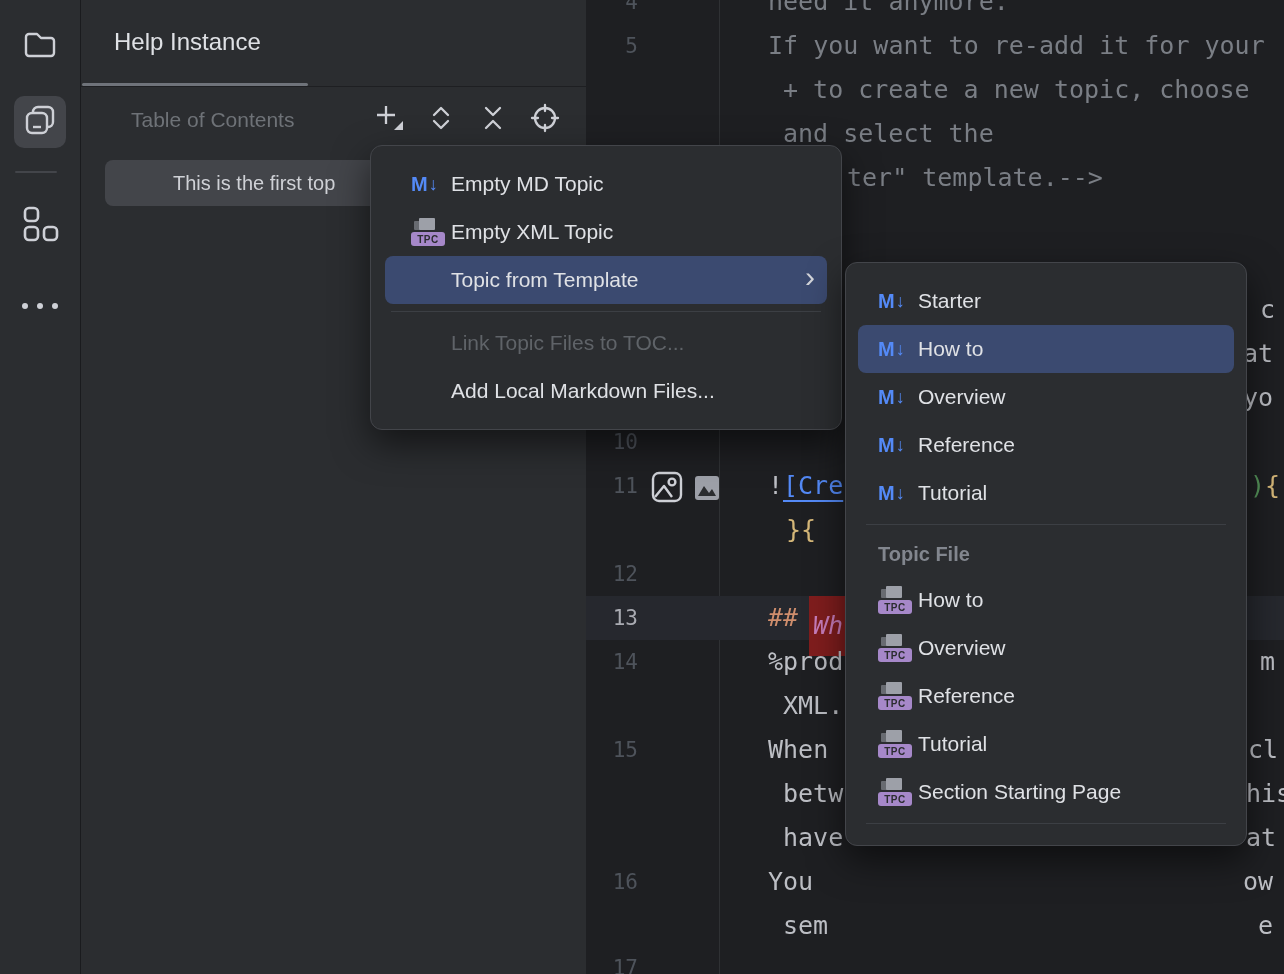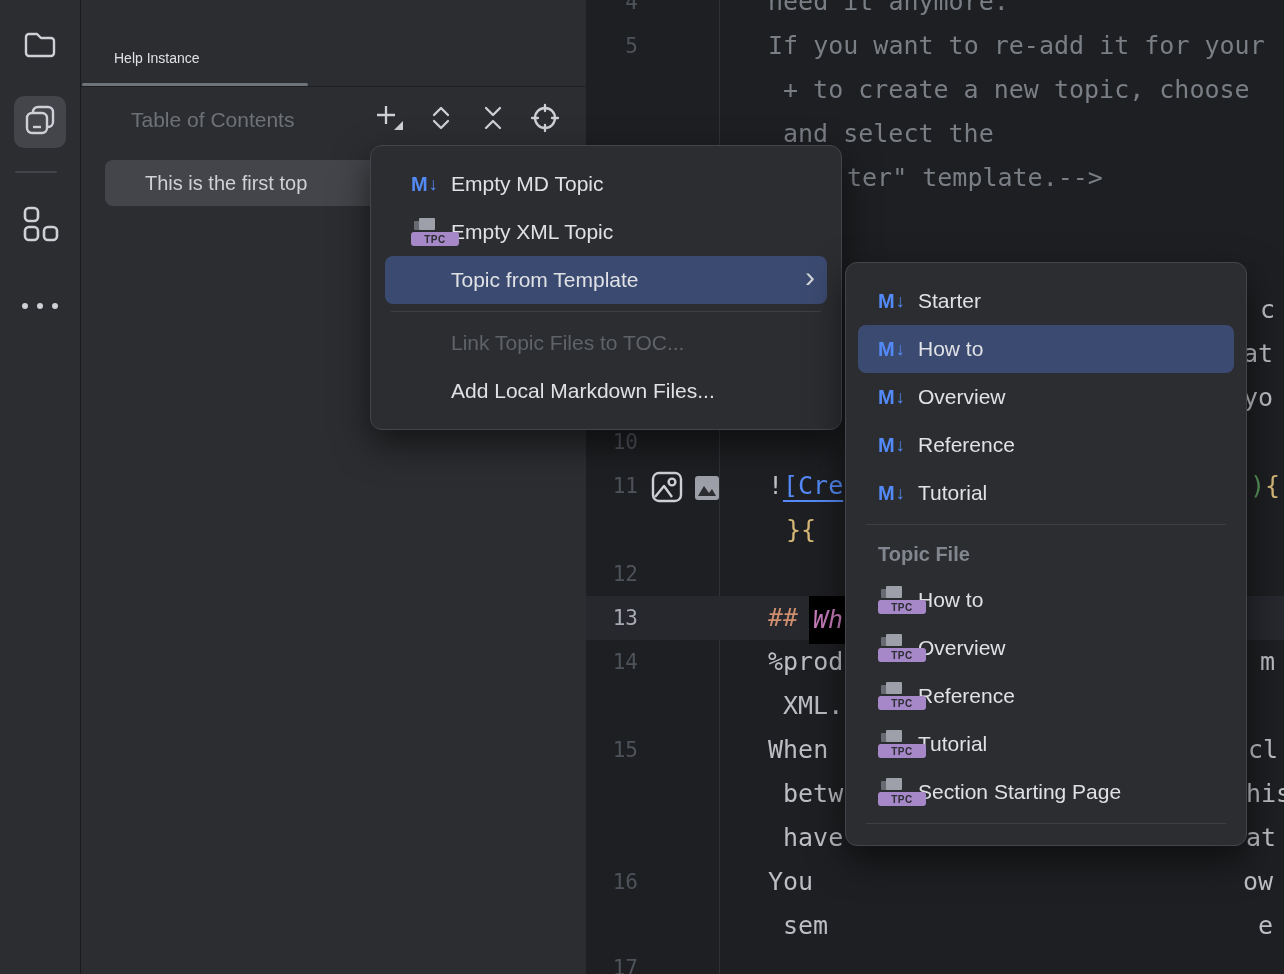--- a/index.html
+++ b/index.html
@@ -14,44 +14,44 @@
   #activity-bar{left:0;top:0;width:80px;height:974px;background:#2B2D30;border-right:1px solid #1A1B1E;z-index:5;}
   .ab-btn{position:absolute;left:14px;width:52px;height:52px;border-radius:10px;display:flex;align-items:center;justify-content:center;color:#CED0D6;}
   .ab-btn.active{background:#43454A;}
   .ab-divider{position:absolute;left:15px;top:171px;width:42px;height:2px;background:#43454A;border-radius:1px;}
   .ab-dots{display:flex;gap:9px;}
   .ab-dots i{width:6px;height:6px;border-radius:50%;background:#CED0D6;}
 
   
   #tool-window{left:80px;top:0;width:506px;height:974px;background:#2B2D30;z-index:4;}
   #tw-header{position:relative;height:86px;border-bottom:1px solid #1E1F22;}
-  #tw-title{position:absolute;left:34px;top:0;line-height:84px;font-size:14px;color:#DFE1E5;margin-top:16px;}
+  #tw-title{position:absolute;left:34px;top:0;line-height:84px;font-size:24px;color:#DFE1E5;}
   #tw-underline{position:absolute;left:2px;bottom:0;width:226px;height:3px;background:#6F737A;border-radius:2px;}
   #tw-toolbar{position:relative;height:66px;}
   #tw-section-label{position:absolute;left:27px;top:0;line-height:66px;font-size:21px;color:#6E7277;margin-left:24px;}
   #tw-actions{position:absolute;left:292px;top:16px;display:flex;gap:18px;}
   .tb-btn{width:34px;height:34px;display:flex;align-items:center;justify-content:center;color:#CED0D6;border-radius:6px;}
   #toc-item{position:absolute;left:25px;top:160px;width:460px;height:46px;background:#43454A;border-radius:8px;z-index:4;}
-  #toc-item span{display:block;padding-left:40px;line-height:46px;font-size:20px;color:#CFD1D6;white-space:nowrap;overflow:hidden;}
+  #toc-item span{display:block;padding-left:68px;line-height:46px;font-size:20px;color:#CFD1D6;white-space:nowrap;overflow:hidden;}
 
   
   #editor-bg{left:586px;top:0;width:698px;height:974px;background:#1E1F22;z-index:1;}
   #gutter-line{left:719px;top:0;width:1px;height:974px;background:#2F3134;z-index:2;}
   #code-layer{left:0;top:0;width:1284px;height:974px;z-index:3;}
   .cur-line{position:absolute;left:586px;width:698px;height:44px;background:#26282E;}
   .lnum{position:absolute;left:588px;width:50px;text-align:right;font:21px/44px "DejaVu Sans Mono",monospace;color:#4E535B;}
   .lnum.bright{color:#A9ABB2;}
   .seg{position:absolute;font:25px/44px "DejaVu Sans Mono",monospace;white-space:pre;color:#BCBEC4;}
   .seg.comment{color:#7A7E85;}
   .seg.link{color:#548AF7;text-decoration:underline;text-underline-offset:6px;text-decoration-thickness:2px;}
   .seg.yellow{color:#D5B778;}
   .seg.green{color:#57965C;}
   .seg.orange{color:#CF8E6D;font-style:italic;}
   .seg.purple{color:#C77DBB;font-style:italic;}
-  .seg.hl{background:#000000;padding:2px 4px;}
+  .seg.hl{background:#7f1d1d;padding:8px 4px;}
   .gutter-ic{position:absolute;color:#CED0D6;z-index:3;}
 
   
   .menu{position:absolute;background:#2B2D30;border:1px solid #43454A;border-radius:12px;
         box-shadow:0 14px 36px rgba(0,0,0,.55);padding:14px 0;}
   #menu1{left:370px;top:145px;width:470px;z-index:20;}
   #menu2{left:845px;top:262px;width:400px;z-index:21;}
   .menu-item{height:48px;margin:0 14px;padding:0 12px 0 26px;border-radius:8px;display:flex;align-items:center;font-size:21px;color:#DFE1E5;}
   #menu2 .menu-item{margin:0 12px;padding:0 12px 0 20px;}
   .menu-item.sel{background:#3B4A70;}
@@ -59,21 +59,21 @@
   .islot{width:40px;flex:0 0 40px;display:flex;align-items:center;}
   .mlabel{white-space:nowrap;}
   .menu-sep{height:1px;background:#3C3F44;margin:7px 20px;}
   .menu-header{height:44px;display:flex;align-items:center;padding-left:32px;color:#82868E;font-weight:700;font-size:20px;}
   .chev{margin-left:auto;color:#D2D4D9;font-size:30px;line-height:1;transform:translateY(-3px);}
   .ic-md{color:#548AF7;font-weight:800;font-size:20px;display:flex;align-items:center;font-family:"Liberation Sans",sans-serif;}
   .ic-md .ar{font-size:18px;margin-left:1px;font-weight:700;}
   .ic-tpc{position:relative;width:30px;height:28px;display:inline-block;}
   .ic-tpc .pg2{position:absolute;left:3px;top:3px;width:10px;height:9px;background:#686B71;border-radius:1px;}
   .ic-tpc .pg{position:absolute;left:8px;top:0;width:16px;height:12px;background:#9DA0A8;border-radius:1px;}
-  .ic-tpc .bdg{position:absolute;left:0;bottom:0;width:48px;height:14px;background:#A688C9;border-radius:3px;
+  .ic-tpc .bdg{position:absolute;left:0;bottom:0;width:34px;height:14px;background:#A688C9;border-radius:3px;
                color:#2B2D30;font-size:10px;font-weight:800;display:flex;align-items:center;justify-content:center;letter-spacing:.5px;}
 </style>
 </head>
 <body>
 
 <div class="abs" id="editor-bg"></div>
 <div class="abs" id="gutter-line"></div>
 <div class="abs" id="code-layer">
     <div class="lnum" style="top: -20px;">4</div>
     <span class="seg comment" style="left: 768px; top: -20px;">need it anymore.</span>

